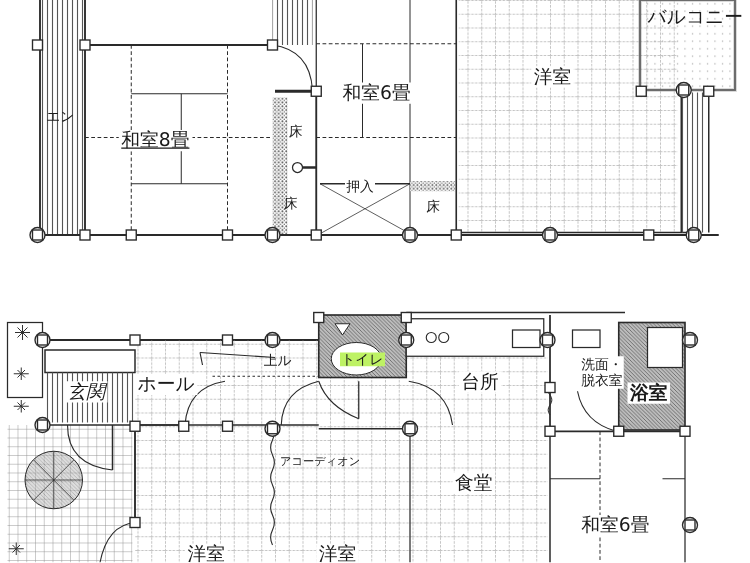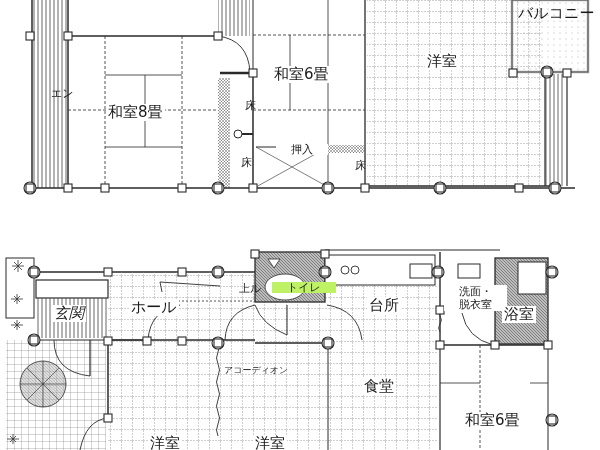--- a/index.html
+++ b/index.html
@@ -1,21 +1,21 @@
 <!DOCTYPE html>
 <html><head>
 <meta charset="utf-8">
 <style>
   html, body { margin:0; padding:0; background:#ffffff; }
   body { width:600px; height:450px; overflow:hidden; position:relative;
          font-family:"DejaVu Sans", sans-serif; color:#222; }
   .plan { position:absolute; left:0; top:0; width:600px; height:450px; }
   .label { position:absolute; font-size:15px; color:#1a1a1a; background:#fff;
            line-height:1; white-space:nowrap; padding:1px 2px; }
-  .label.small { font-size:11px; padding:0 15px; }
+  .label.small { font-size:11px; padding:0 1px; }
   .label.tiny { font-size:9px; background:transparent; }
   .label.trans { background:transparent; }
 </style>
 </head>
 <body>
 
 <svg class="plan" viewBox="0 0 600 450" xmlns="http://www.w3.org/2000/svg">
   <defs>
     <pattern id="tile" width="11" height="11" patternUnits="userSpaceOnUse">
       <path d="M11 0 L0 0 0 11" fill="none" stroke="#8a8a8a" stroke-width="0.8" stroke-dasharray="2 1"></path>
@@ -215,35 +215,35 @@
 
     <g stroke="#333" stroke-width="0.8">
       <path d="M14 262 l8 8 M22 262 l-8 8 M18 260 v12 M12 266 h12"></path>
       <path d="M14 296 l6 6 M20 296 l-6 6 M17 294 v10 M11 299 h12"></path>
       <path d="M14 322 l6 6 M20 322 l-6 6 M17 320 v10 M11 325 h12"></path>
       <path d="M10 436 l6 6 M16 436 l-6 6 M13 434 v10 M7 439 h12"></path>
     </g>
   </g>
 </svg>
 
-<span class="label" style="left:106px; top:104px;">和室8畳</span>
+<span class="label" style="left:95px; top:104px;text-decoration:underline;">和室8畳</span>
 <span class="label" style="left:272px; top:66px;">和室6畳</span>
 <span class="label" style="left:425px; top:53px;">洋室</span>
 <span class="label" style="left:516px; top:5px; background:transparent;">バルコニー</span>
 <span class="label small trans" style="left:36px; top:88px;">エン</span>
 <span class="label small trans" style="left:230px; top:100px;">床</span>
 <span class="label small trans" style="left:226px; top:157px;">床</span>
 <span class="label small" style="left:276px; top:144px;">押入</span>
 <span class="label small trans" style="left:340px; top:160px;">床</span>
 
 <span class="label" style="left:52px; top:305px;font-style:italic;">玄関</span>
-<span class="label" style="left:129px; top:299px;">ホール</span>
-<span class="label small trans" style="left:224px; top:283px;">上ル</span>
+<span class="label" style="left:108px; top:299px;">ホール</span>
+<span class="label small trans" style="left:210px; top:283px;">上ル</span>
 <span class="label small" style="left:272px; top:282px; background:#bef264;">トイレ</span>
 <span class="label" style="left:367px; top:297px;text-align:right;">台所</span>
-<span class="label small" style="left:444px; top:285px; white-space:pre; line-height:1.2;">洗面・
+<span class="label small" style="left:464px; top:285px; white-space:pre; line-height:1.2;">洗面・
 脱衣室</span>
-<span class="label" style="left:502px; top:306px;">浴室</span>
+<span class="label" style="left:502px; top:306px;font-weight:bold;">浴室</span>
 <span class="label" style="left:362px; top:378px;">食堂</span>
 <span class="label" style="left:463px; top:412px;">和室6畳</span>
 <span class="label" style="left:148px; top:435px;">洋室</span>
 <span class="label" style="left:253px; top:435px;">洋室</span>
 <span class="label tiny" style="left:222px; top:365px;">アコーディオン</span>
 
 </body></html>

